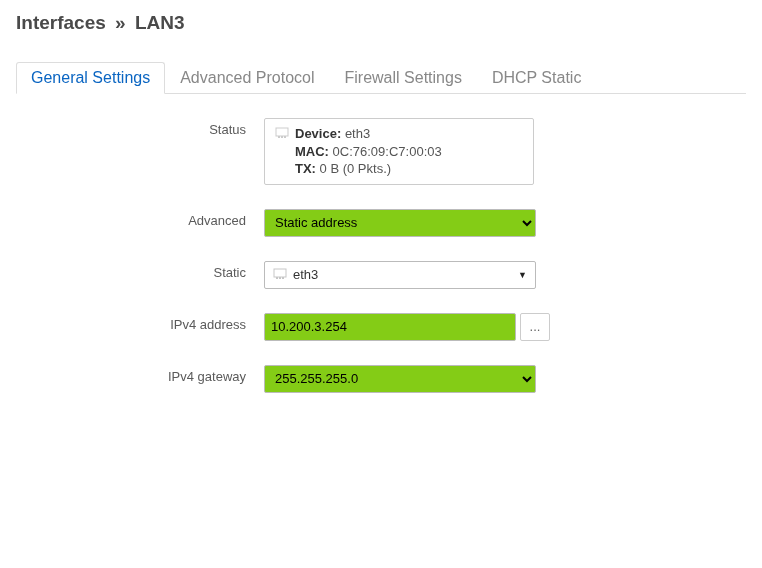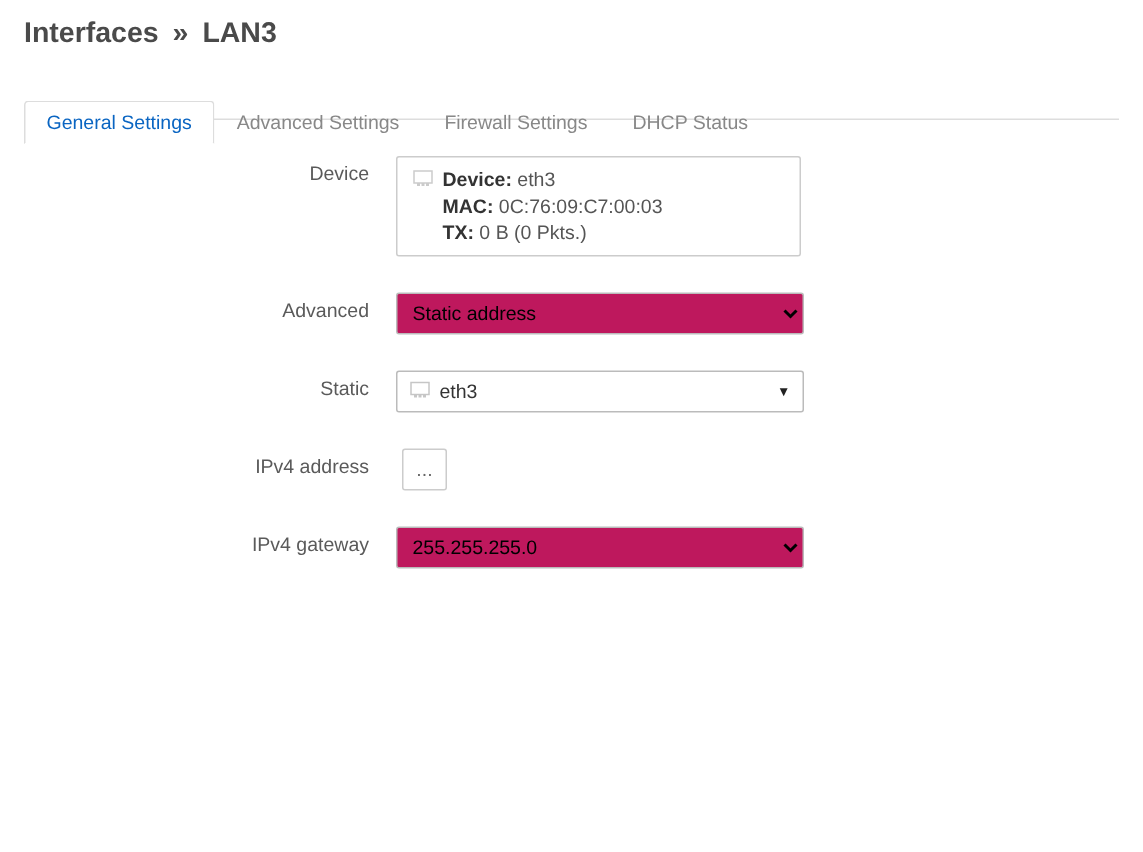--- a/index.html
+++ b/index.html
@@ -9,39 +9,39 @@
     color: #333;
     background: #fff;
     width: 762px;
     height: 568px;
     padding: 12px 16px;
   }
   h1.page-title {
     font-size: 19px;
     font-weight: bold;
     color: #4a4a4a;
-    margin-bottom: 16px;
+    margin-bottom: 27px;
   }
   h1.page-title .sep {
     padding: 0 4px;
   }
   .tabs {
     border-bottom: 1px solid #ddd;
     display: flex;
   }
   .tab {
     padding: 6px 14px;
     color: #888;
     cursor: pointer;
     border: 1px solid transparent;
     border-bottom: none;
     position: relative;
-    top: 17px;
+    top: 1px;
     background: transparent;
-    font-size: 13px;
+    font-size: 16px;
   }
   .tab.active {
     color: #0a65c2;
     border: 1px solid #ddd;
     border-bottom: 1px solid #fff;
     border-radius: 3px 3px 0 0;
     background: #fff;
   }
   .form {
     padding: 24px 0;
@@ -81,21 +81,21 @@
   .status-box .lines { }
   .status-box .lines div { line-height: 1.35; }
   .status-box b { color: #333; }
   select.ctl, input.ctl {
     font-family: inherit;
     font-size: 13px;
     padding: 4px 6px;
     border: 1px solid #bbb;
     border-radius: 2px;
     height: 28px;
-    background: #be185d;
+    background: #84cc16;
   }
   select.ctl { min-width: 272px; }
   input.ctl { min-width: 252px; }
   input.ctl::placeholder { color: #bbb; }
   .device-display {
     display: inline-flex;
     align-items: center;
     gap: 6px;
     border: 1px solid #bbb;
     border-radius: 2px;
@@ -136,29 +136,29 @@
 <body>
 
 <h1 class="page-title">
   <span>Interfaces</span>
   <span class="sep">»</span>
   <span>LAN3</span>
 </h1>
 
 <div class="tabs">
   <div class="tab active">General Settings</div>
-  <div class="tab">Advanced Settings</div>
+  <div class="tab">Advanced Protocol</div>
   <div class="tab">Firewall Settings</div>
-  <div class="tab">DHCP Status</div>
+  <div class="tab">DHCP Static</div>
 </div>
 
 <div class="form">
 
   <div class="row">
-    <div class="label">Device</div>
+    <div class="label">Status</div>
     <div class="control">
       <div class="status-box">
         <span class="net-icon">
           <svg width="14" height="14" viewBox="0 0 14 14">
               <rect x="1" y="3" width="12" height="8" fill="none" stroke="#999" stroke-width="1"></rect>
               <rect x="3" y="11" width="2" height="2" fill="#999"></rect>
               <rect x="6" y="11" width="2" height="2" fill="#999"></rect>
               <rect x="9" y="11" width="2" height="2" fill="#999"></rect>
             </svg>
         </span>
@@ -195,20 +195,21 @@
         <span>eth3</span>
         <span class="caret">▼</span>
       </div>
     </div>
   </div>
 
 
   <div class="row">
     <div class="label">IPv4 address</div>
     <div class="control">
+      <input type="text" class="ctl" value="10.200.3.254" style="">
       <button class="ellipsis-btn">...</button>
     </div>
   </div>
 
   <div class="row">
     <div class="label">IPv4 gateway</div>
     <div class="control">
       <select class="ctl">
         <option selected="">255.255.255.0</option>
       </select>

